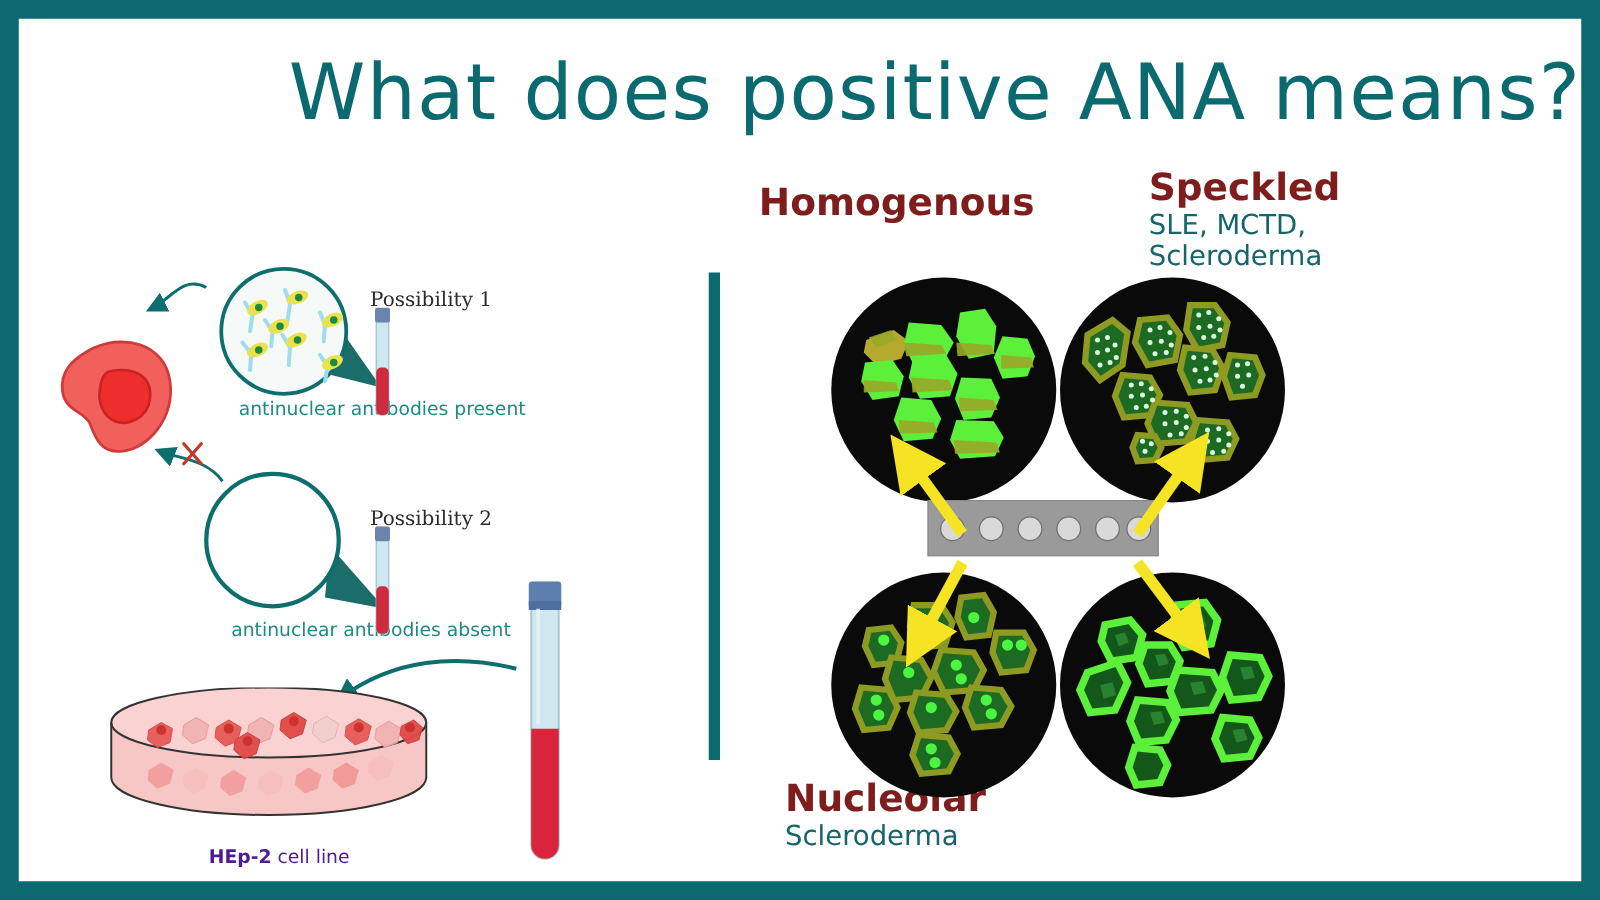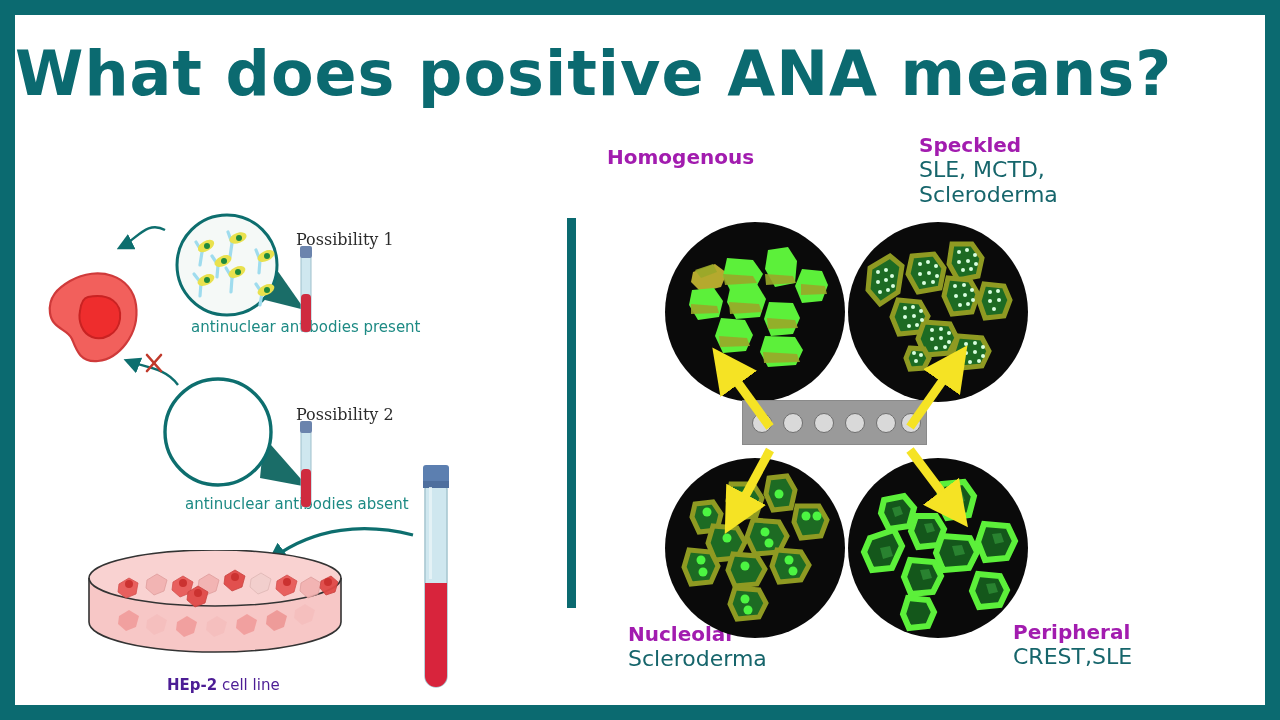--- a/index.html
+++ b/index.html
@@ -11,34 +11,34 @@
   #slide {
     position:absolute; left:0; top:0; width:1280px; height:720px;
     background:#0b6a70;
   }
   #canvas {
     position:absolute; left:15px; top:15px; width:1250px; height:690px;
     background:#ffffff; overflow:hidden;
   }
   
   #title {
-    position:absolute; left:0; top:22px; width:1250px; text-align:left;
+    position:absolute; left:0; top:22px; width:1250px; text-align:right;
     font-family:"DejaVu Sans", sans-serif;
-    font-size:62px; font-weight:bold; color:#0b6a70;
+    font-size:62px; font-weight:normal; color:#0b6a70;
     letter-spacing:1px; white-space:nowrap;
   }
   
   #divider {
     position:absolute; left:552px; top:203px; width:9px; height:390px;
     background:#0b6a70;
   }
   
   .lbl-red {
     font-family:"DejaVu Sans", sans-serif;
-    color:#a21caf; font-weight:bold; font-size:20px; white-space:nowrap;
+    color:#7f1d1d; font-weight:bold; font-size:30px; white-space:nowrap;
   }
   .lbl-teal {
     font-family:"DejaVu Sans", sans-serif;
     color:#16656b; font-size:22px; white-space:nowrap;
   }
   .small-dark {
     font-family:"DejaVu Serif", serif;
     color:#2b2b2b; font-size:16px; white-space:nowrap;
   }
   .cap-teal {
@@ -226,24 +226,20 @@
       <span class="lbl-red">Speckled</span>
       <span class="lbl-teal">SLE, MCTD,</span>
       <span class="lbl-teal">Scleroderma</span>
     </div>
 
     <div class="pattern-group" style="left:613px; top:607px;">
       <span class="lbl-red">Nucleolar</span>
       <span class="lbl-teal">Scleroderma</span>
     </div>
 
-    <div class="pattern-group" style="left:998px; top:605px;">
-      <span class="lbl-red">Peripheral</span>
-      <span class="lbl-teal">CREST,SLE</span>
-    </div>
 
     <div class="scope" style="left:650px; top:207px; width:180px; height:180px;">
       <svg class="cellsvg" width="180" height="180" viewBox="0 0 180 180">
         <g>
           <path d="M28,50 l22,-8 12,9 -6,14 -20,5 -10,-10 z" fill="#b5a92e"></path>
           <path d="M62,36 l26,2 10,14 -8,15 -24,3 -8,-16 z" fill="#5cf03a"></path>
           <path d="M103,28 l20,-3 9,14 -2,22 -20,4 -10,-18 z" fill="#5cf03a"></path>
           <path d="M137,47 l20,2 6,14 -6,16 -20,2 -7,-17 z" fill="#5cf03a"></path>
           <path d="M27,68 l22,-2 9,13 -4,16 -21,3 -9,-15 z" fill="#5cf03a"></path>
           <path d="M66,62 l26,0 9,15 -6,18 -24,2 -9,-17 z" fill="#5cf03a"></path>

